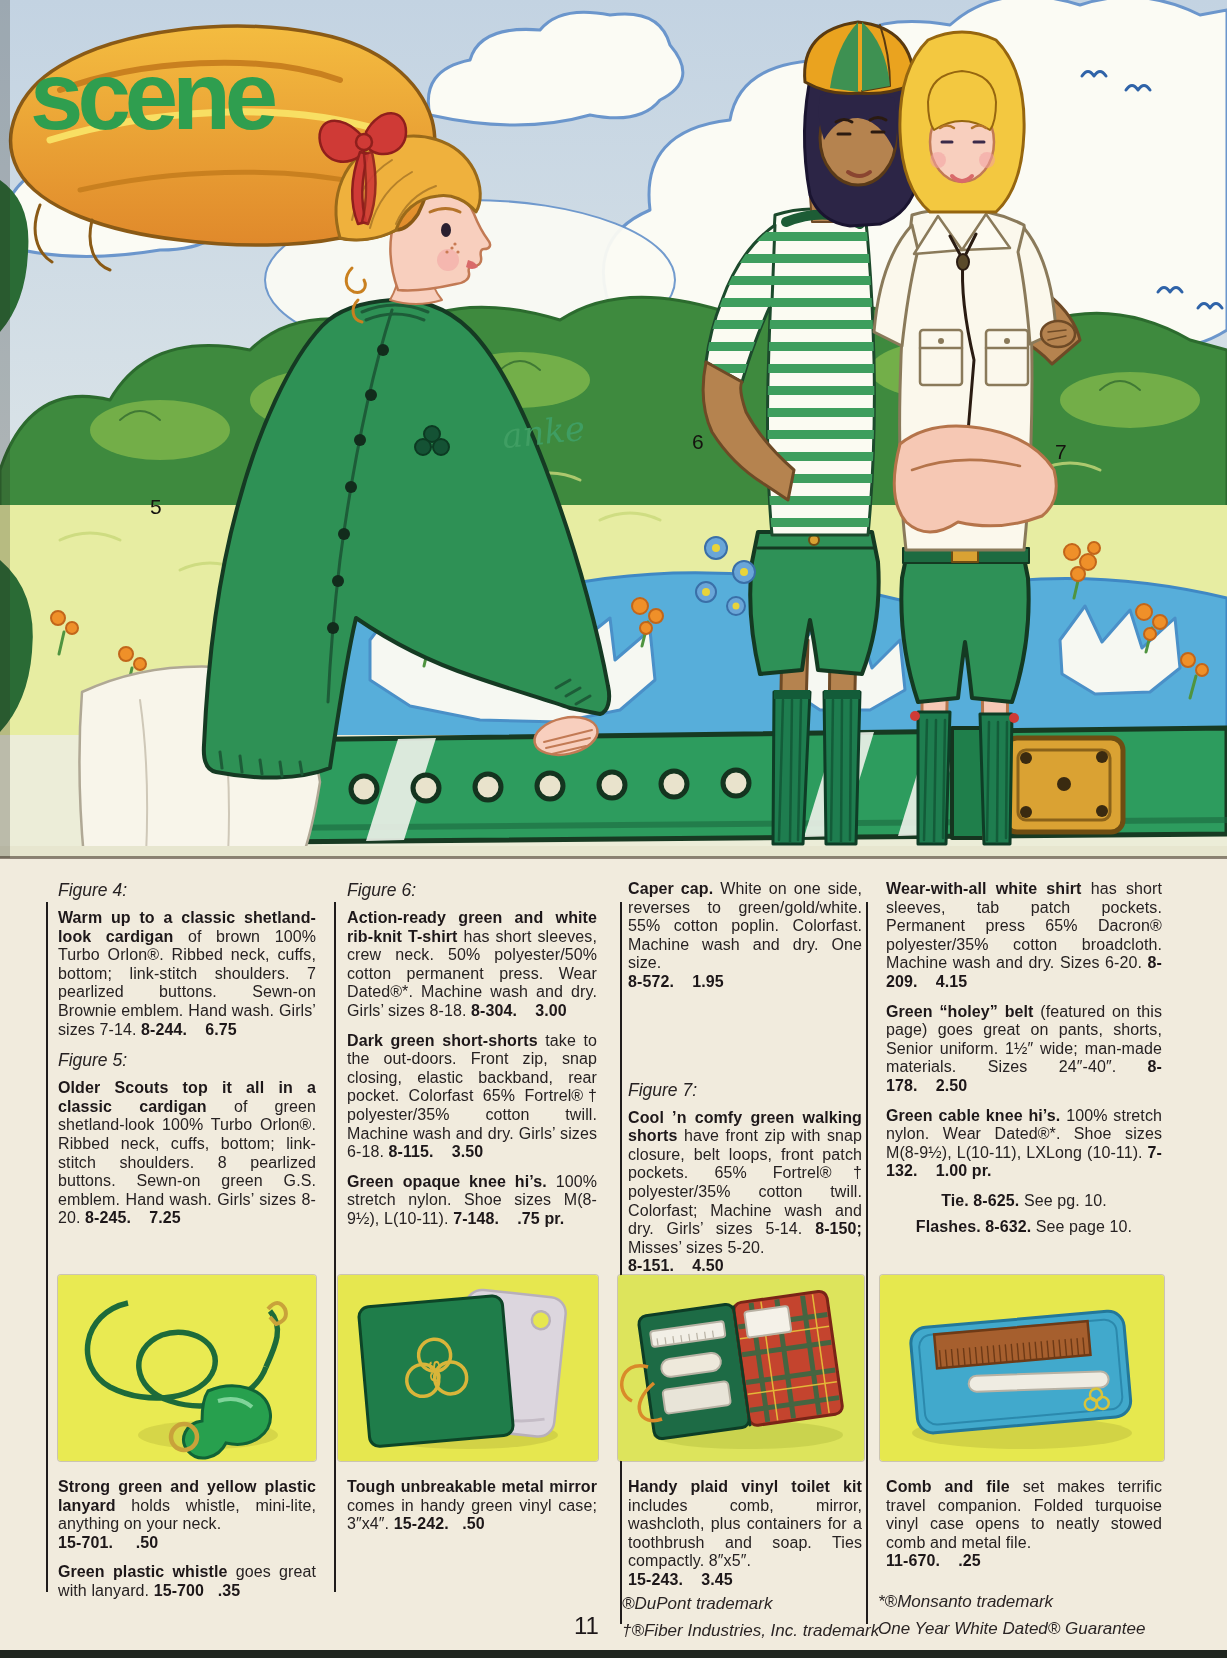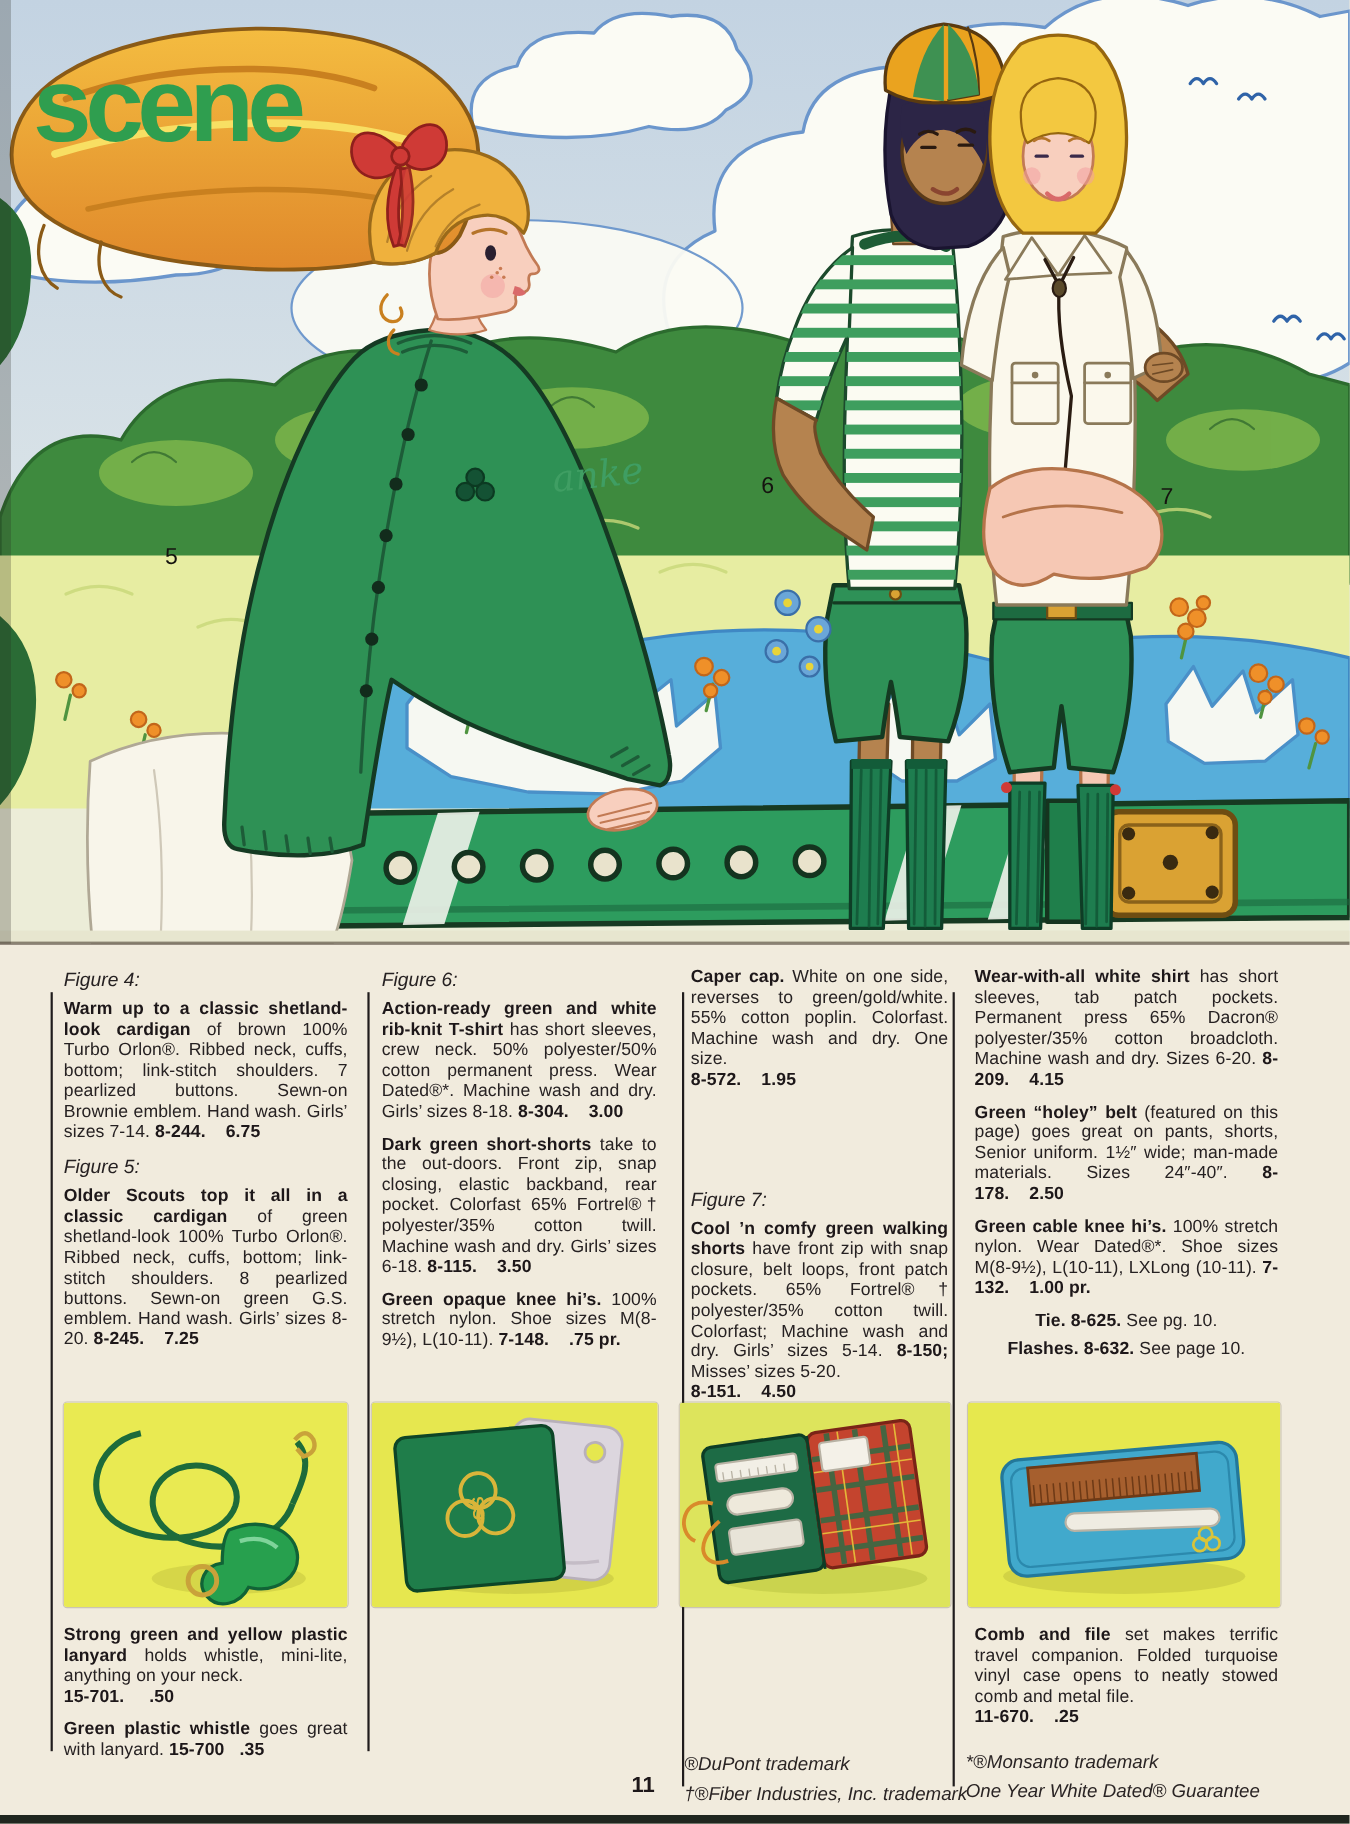--- a/index.html
+++ b/index.html
@@ -48,21 +48,21 @@
   .photo{position:absolute;top:395px;height:186px;border-radius:3px;overflow:hidden;
          box-shadow:0 0 0 1px rgba(90,80,50,.25)}
   #colA .photo{left:0;width:258px}
   #colB .photo{left:-9px;width:260px}
   #colC .photo{left:-10px;width:246px}
   #colD .photo{left:-6px;width:284px}
   .photo svg{display:block;width:100%;height:100%}
 
   .captions{position:absolute;top:598px;left:0;right:0}
 
-  .footer-pagenum{position:absolute;left:574px;top:1612px;font-size:20px;font-weight:700;color:#1d1719}
+  .footer-pagenum{position:absolute;left:574px;top:1612px;font-size:24px;font-weight:400;color:#1d1719}
   .footer-block{position:absolute;font-style:italic;font-size:17px;line-height:27px;color:#2a2424}
   #footer-left{left:622px;top:1590px}
   #footer-right{left:878px;top:1588px}
 </style>
 </head>
 <body>
 
 <div class="illustration">
 <svg width="1227" height="858" viewBox="0 0 1227 858" stroke-linecap="round" stroke-linejoin="round">
   <defs>
@@ -506,20 +506,23 @@
           <rect x="26" y="26" width="144" height="140" rx="10" fill="#1f7d4a" stroke="#0d4527" stroke-width="3"></rect>
           <g fill="none" stroke="#d9b53a" stroke-width="3.5">
             <circle cx="98" cy="80" r="16"></circle>
               <circle cx="84" cy="104" r="16"></circle>
               <circle cx="112" cy="104" r="16"></circle>
           </g>
           <text x="98" y="100" transform="rotate(-90 98 96)" font-size="15" font-weight="bold" fill="#d9b53a" text-anchor="middle">GS</text>
         </g>
       </svg>
     </div>
+    <div class="captions">
+        <p class="para"><b>Tough unbreakable metal mirror</b> <span>comes in handy green vinyl case; 3″x4″.</span> <b>15-242.&nbsp;&nbsp;&nbsp;.50</b></p>
+      </div>
   </div>
 
   <div class="col" id="colC">
     <div class="col-text">
         <p class="para"><b>Caper cap.</b> <span>White on one side, reverses to green/gold/white. 55% cotton poplin. Colorfast. Machine wash and dry. One size.</span><b class="code-line">8-572.&nbsp;&nbsp;&nbsp;&nbsp;1.95</b></p>
         <p class="fig-label gap">Figure 7:</p>
         <p class="para"><b>Cool ’n comfy green walking shorts</b> <span>have front zip with snap closure, belt loops, front patch pockets. 65% Fortrel®† polyester/35% cotton twill. Colorfast; Machine wash and dry. Girls’ sizes 5-14.</span> <b>8-150;</b> <span>Misses’ sizes 5-20.</span><b class="code-line">8-151.&nbsp;&nbsp;&nbsp;&nbsp;4.50</b></p>
       </div>
     <div class="photo">
       <svg viewBox="0 0 246 186">
@@ -558,20 +561,23 @@
           <rect x="42" y="104" width="66" height="24" rx="4" fill="#e8e4d8" stroke="#b8b2a4" stroke-width="2"></rect>
           <rect x="134" y="38" width="44" height="26" rx="3" fill="#f4f1e8" stroke="#b8b2a4" stroke-width="2"></rect>
           <path d="M124,30 L124,152" stroke="#0d3d26" stroke-width="2.5"></path>
         </g>
         <g fill="none" stroke="#d98a2a" stroke-width="3.5">
           <path d="M30,92 C2,84 -4,118 14,126"></path>
           <path d="M36,108 C10,130 22,152 44,144"></path>
         </g>
       </svg>
     </div>
+    <div class="captions">
+        <p class="para"><b>Handy plaid vinyl toilet kit</b> <span>includes comb, mirror, washcloth, plus containers for a toothbrush and soap. Ties compactly. 8″x5″.</span><b class="code-line">15-243.&nbsp;&nbsp;&nbsp;&nbsp;3.45</b></p>
+      </div>
   </div>
 
   <div class="col" id="colD">
     <div class="col-text">
         <p class="para"><b>Wear-with-all white shirt</b> <span>has short sleeves, tab patch pockets. Permanent press 65% Dacron® polyester/35% cotton broadcloth. Machine wash and dry. Sizes 6-20.</span> <b>8-209.&nbsp;&nbsp;&nbsp;&nbsp;4.15</b></p>
         <p class="para"><b>Green “holey” belt</b> <span>(featured on this page) goes great on pants, shorts, Senior uniform. 1½″ wide; man-made materials. Sizes 24″-40″.</span> <b>8-178.&nbsp;&nbsp;&nbsp;&nbsp;2.50</b></p>
         <p class="para"><b>Green cable knee hi’s.</b> <span>100% stretch nylon. Wear Dated®*. Shoe sizes M(8-9½), L(10-11), LXLong (10-11).</span> <b>7-132.&nbsp;&nbsp;&nbsp;&nbsp;1.00 pr.</b></p>
         <p class="para tight"><b>Tie. 8-625.</b> <span>See pg. 10.</span></p>
         <p class="para tight"><b>Flashes. 8-632.</b> <span>See page 10.</span></p>
       </div>

